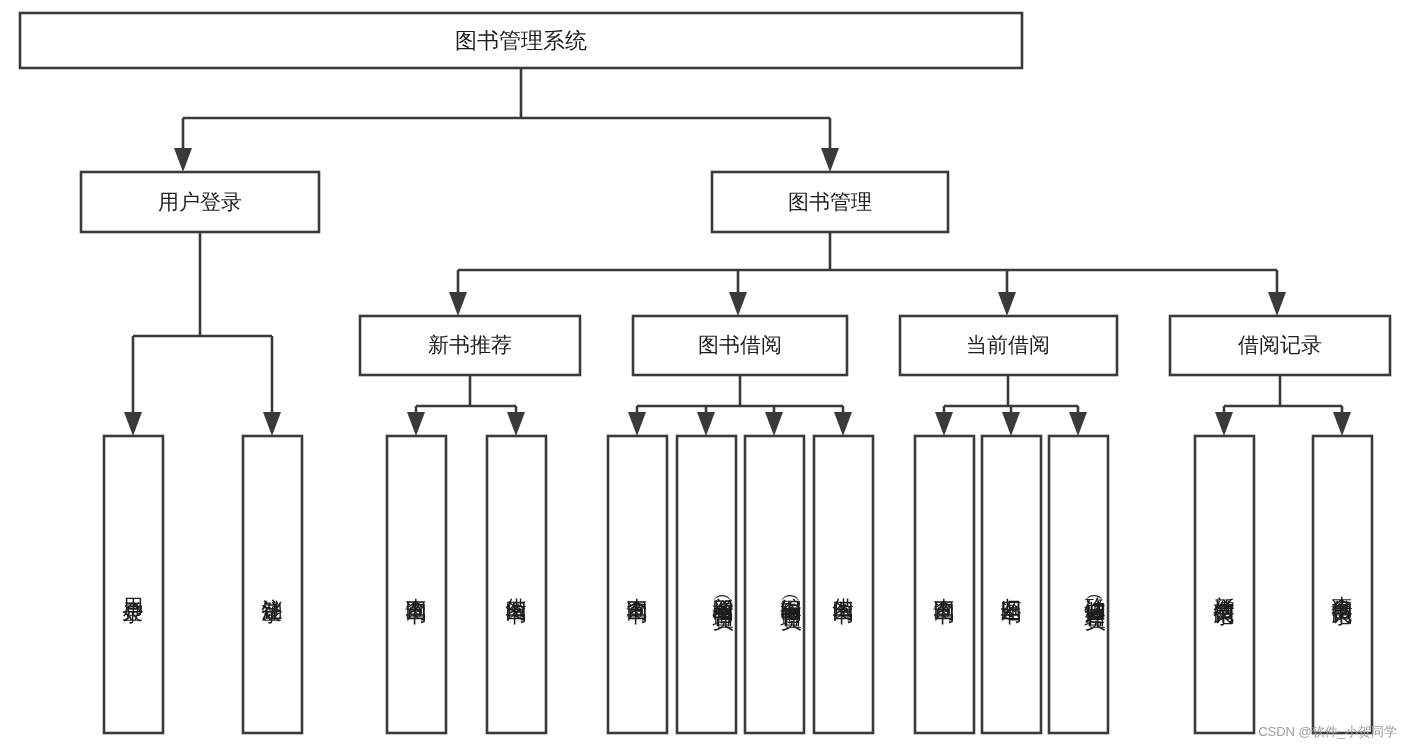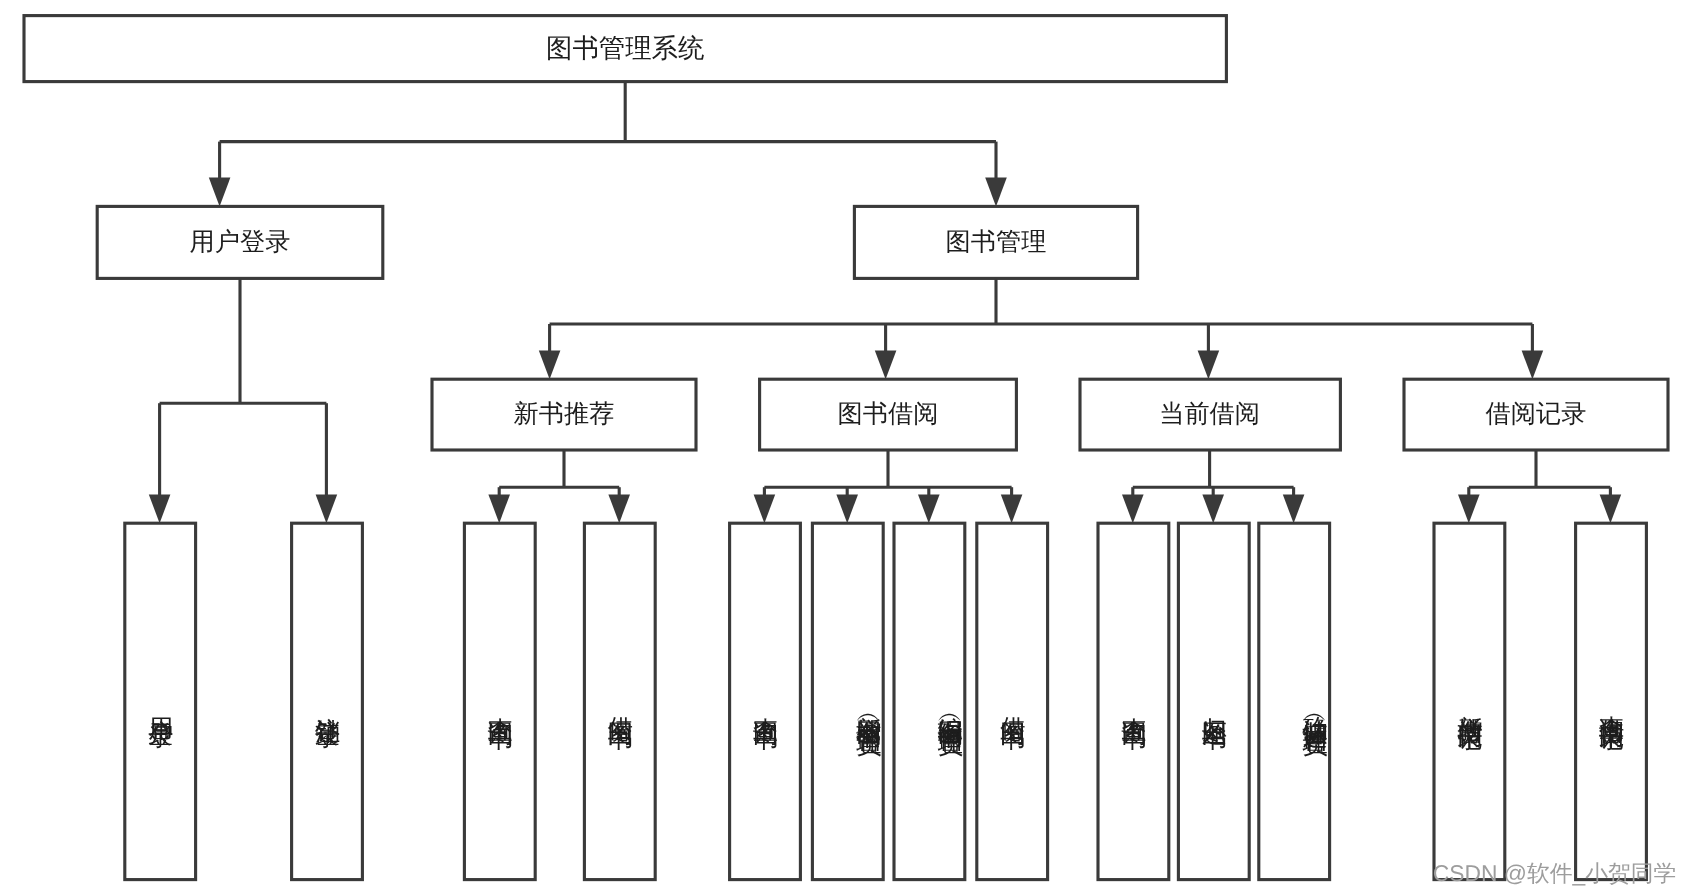--- a/index.html
+++ b/index.html
@@ -67,21 +67,21 @@
     text-orientation: upright;
     white-space: nowrap;
     letter-spacing: 2px;
     pointer-events: none;
   }
   .watermark {
     position: absolute;
     right: 8px;
     bottom: 6px;
     font-family: "Liberation Sans", "DejaVu Sans", sans-serif;
-    font-size: 19px;
+    font-size: 13px;
     color: #9d9d9d;
     white-space: nowrap;
   }
 </style>
 </head>
 <body>
 
 <div id="diagram-root">
 
   <svg class="diagram-canvas" viewBox="0 0 1405 747">

